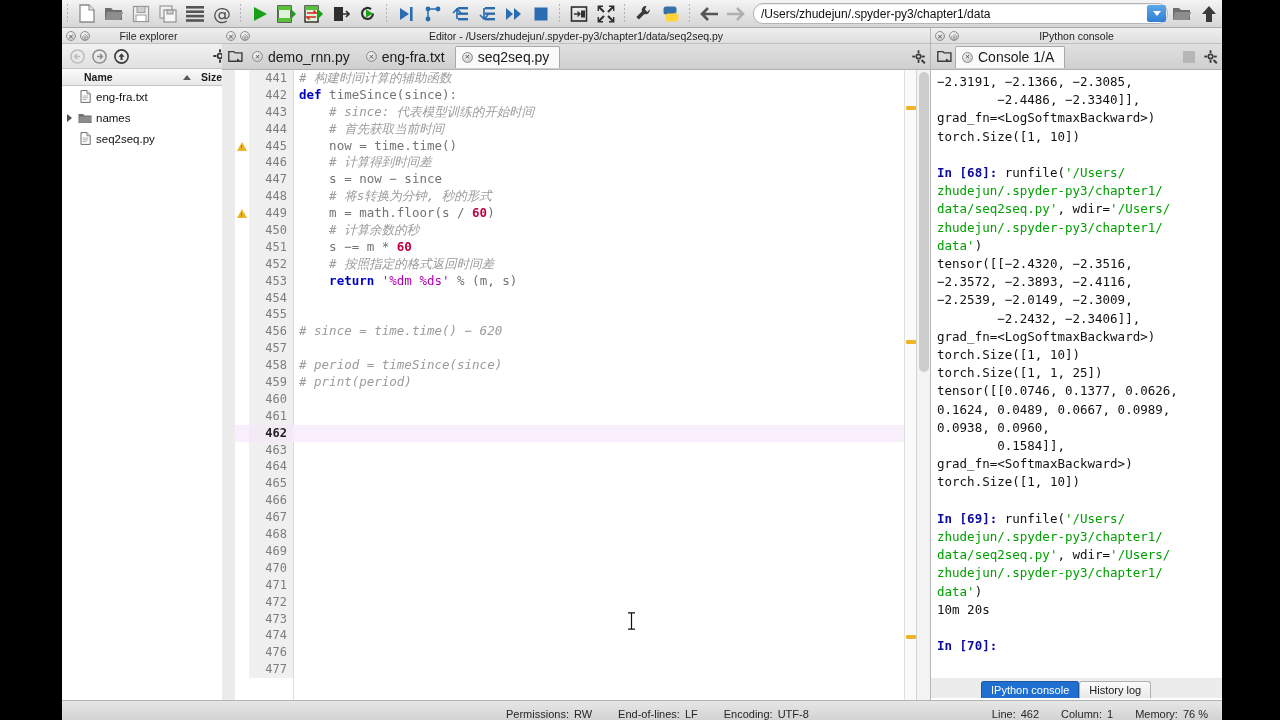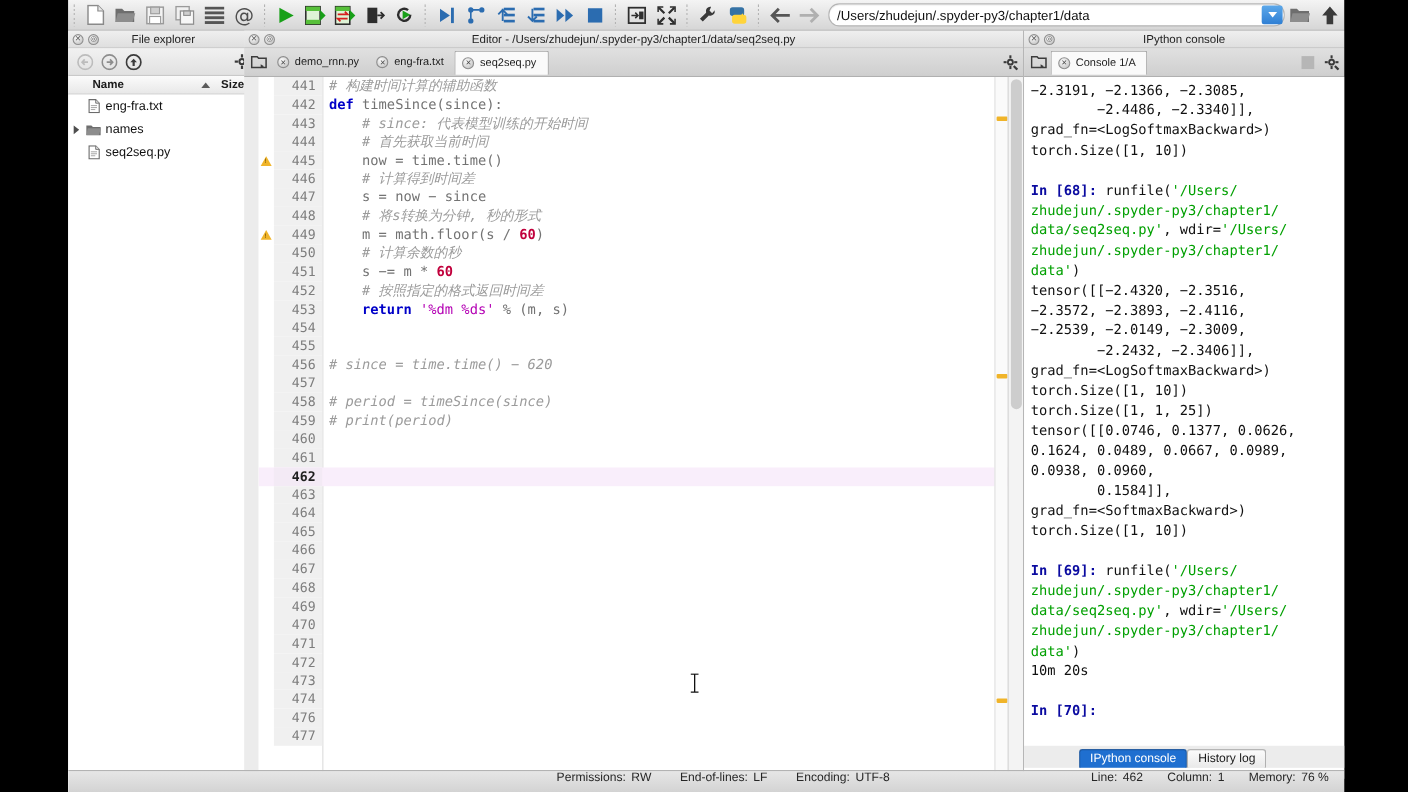--- a/index.html
+++ b/index.html
@@ -103,21 +103,21 @@
 
   
   #editor { left:160px; top:28px; width:708px; height:692px; background:#ececec; }
   .ed-tabbar {
     height:26px; display:flex; align-items:center;
     background: linear-gradient(to bottom,#e0e0e0,#cfcfcf);
     border-bottom:1px solid #b0b0b0; position:relative; padding-left:2px;
   }
   .ed-tab {
     height:20px; display:flex; align-items:center; gap:5px; padding:0 10px 0 6px;
-    font-size:10px; color:#1b1b1b; cursor:pointer; border-radius:2px 2px 0 0;
+    font-size:14px; color:#1b1b1b; cursor:pointer; border-radius:2px 2px 0 0;
   }
   .ed-tab.active { background:#fafafa; border:1px solid #a8a8a8; border-bottom:none; height:22px; }
   .tab-x { width:11px; height:11px; border-radius:50%;
     background: radial-gradient(circle at 35% 30%, #fafafa, #cdcdcd 75%);
     border:1px solid #8d8d8d; position:relative; flex:none; }
   .tab-x:after { content:"\2715"; position:absolute; left:50%; top:50%;
     transform:translate(-50%,-50%); font-size:6.5px; color:#4a4a4a; }
   .ed-browse { width:22px; height:26px; display:flex; align-items:center; justify-content:center; }
 
   .code-area {
@@ -176,21 +176,21 @@
   }
   .cb-tab { height:17px; padding:0 9px; font-size:11px; display:flex; align-items:center;
     border:1px solid #b0b0b0; border-bottom:none; border-radius:3px 3px 0 0;
     background:linear-gradient(to bottom,#fbfbfb,#e9e9e9); color:#1a1a1a; cursor:pointer; }
   .cb-tab.active { background:#1f6fd0; color:#fff; border-color:#19549c; }
 
   
   .statusbar {
     position:absolute; left:0; bottom:0; width:1160px; height:20px;
     background: linear-gradient(to bottom,#e6e6e6,#d3d3d3);
-    border-top:1px solid #b3b3b3; display:flex; align-items:flex-start;
+    border-top:1px solid #b3b3b3; display:flex; align-items:flex-end;
     font-size:11px; color:#262626;
   }
   .sb-left { flex:1; display:flex; align-items:center; padding-left:444px; gap:26px; }
   .sb-right { display:flex; align-items:center; gap:22px; padding-right:14px; }
   .sb-item b { font-weight:normal; }
   .sb-val { padding-left:5px; }
 </style>
 </head>
 <body>
 

